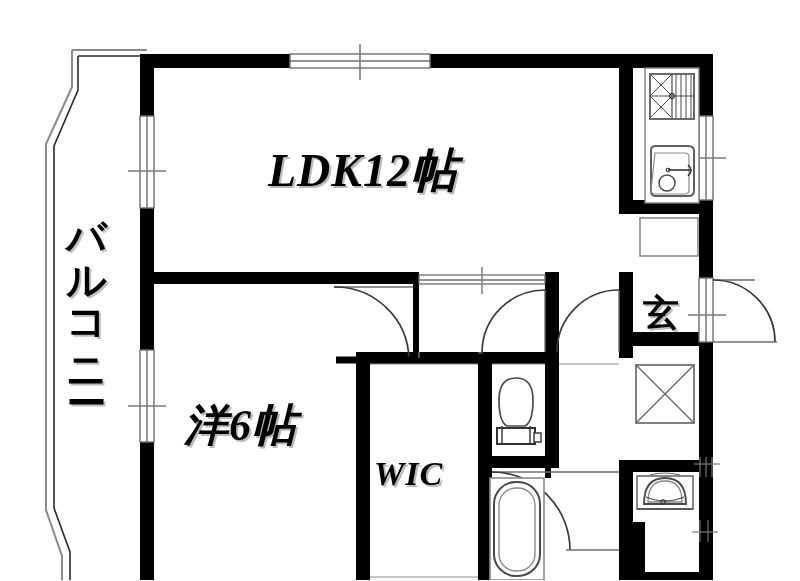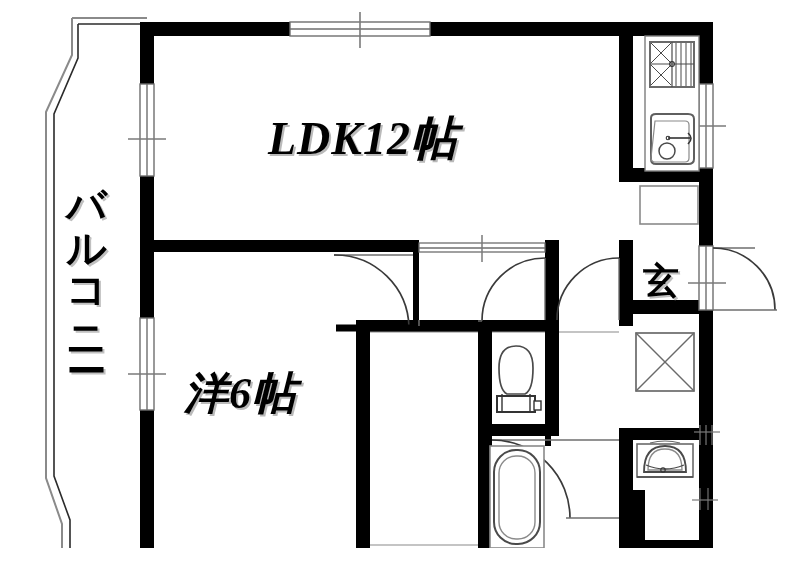--- a/index.html
+++ b/index.html
@@ -9,20 +9,21 @@
   }
   body {
     font-family: "Liberation Serif", serif;
   }
   #floorplan-root {
     position: relative;
     width: 800px;
     height: 548px;
     background: #ffffff;
     overflow: hidden;
+    margin-top: 32px;
   }
   #floorplan-svg {
     position: absolute;
     top: 0;
     left: 0;
     width: 800px;
     height: 581px;
   }
   .label-layer {
     position: absolute;
@@ -307,19 +308,20 @@
       <line x1="419" y1="326" x2="419" y2="320"></line>
     </g>
 
   </svg>
 
   <div class="label-layer">
     <div class="room-label label-ldk">LDK12帖</div>
 
     <div class="room-label label-yoshitsu">洋6帖</div>
 
+    <div class="room-label label-wic">WIC</div>
 
     <div class="room-label label-genkan">玄</div>
 
     <div class="room-label label-balcony">バルコニー</div>
   </div>
 
 </div>
 
 </body></html>

